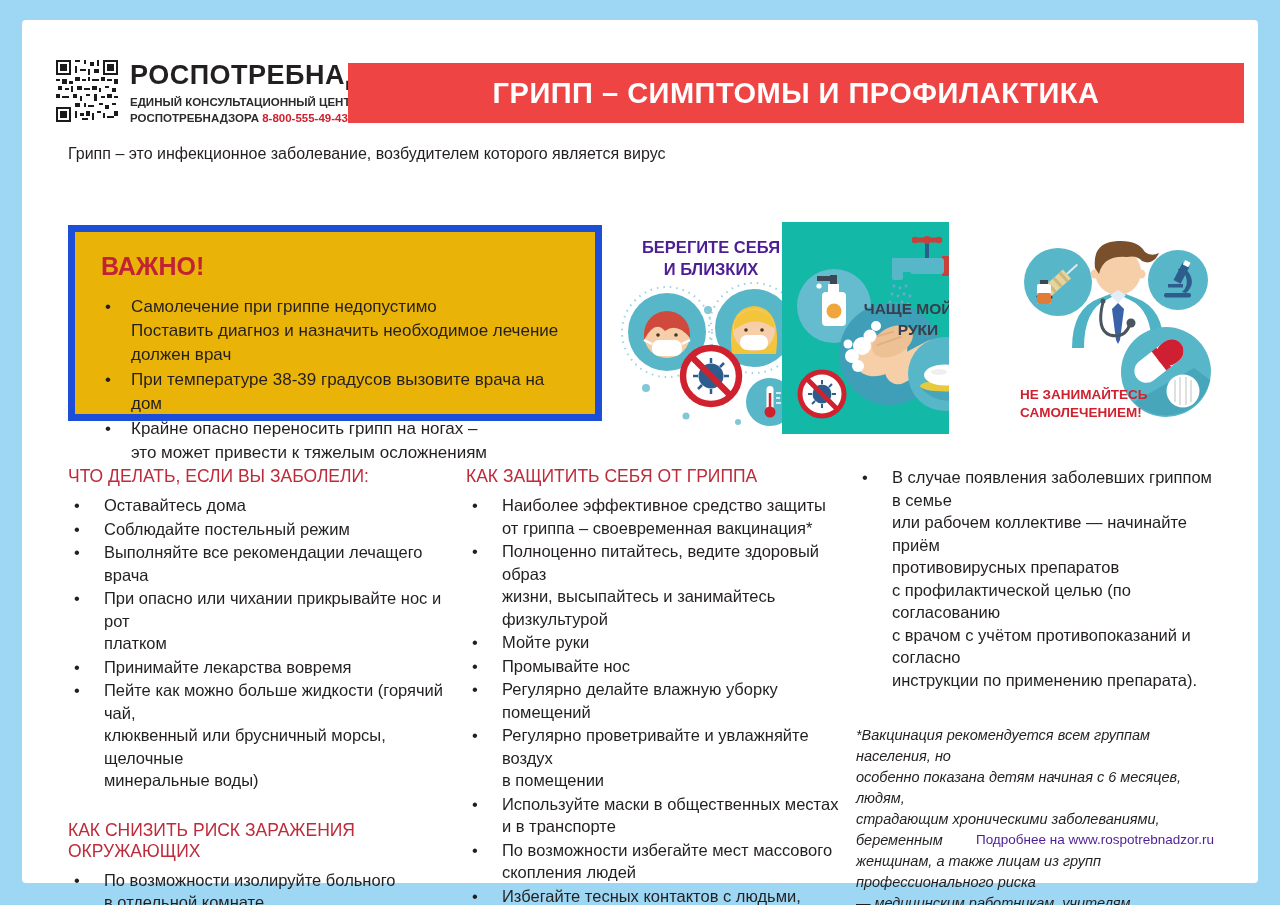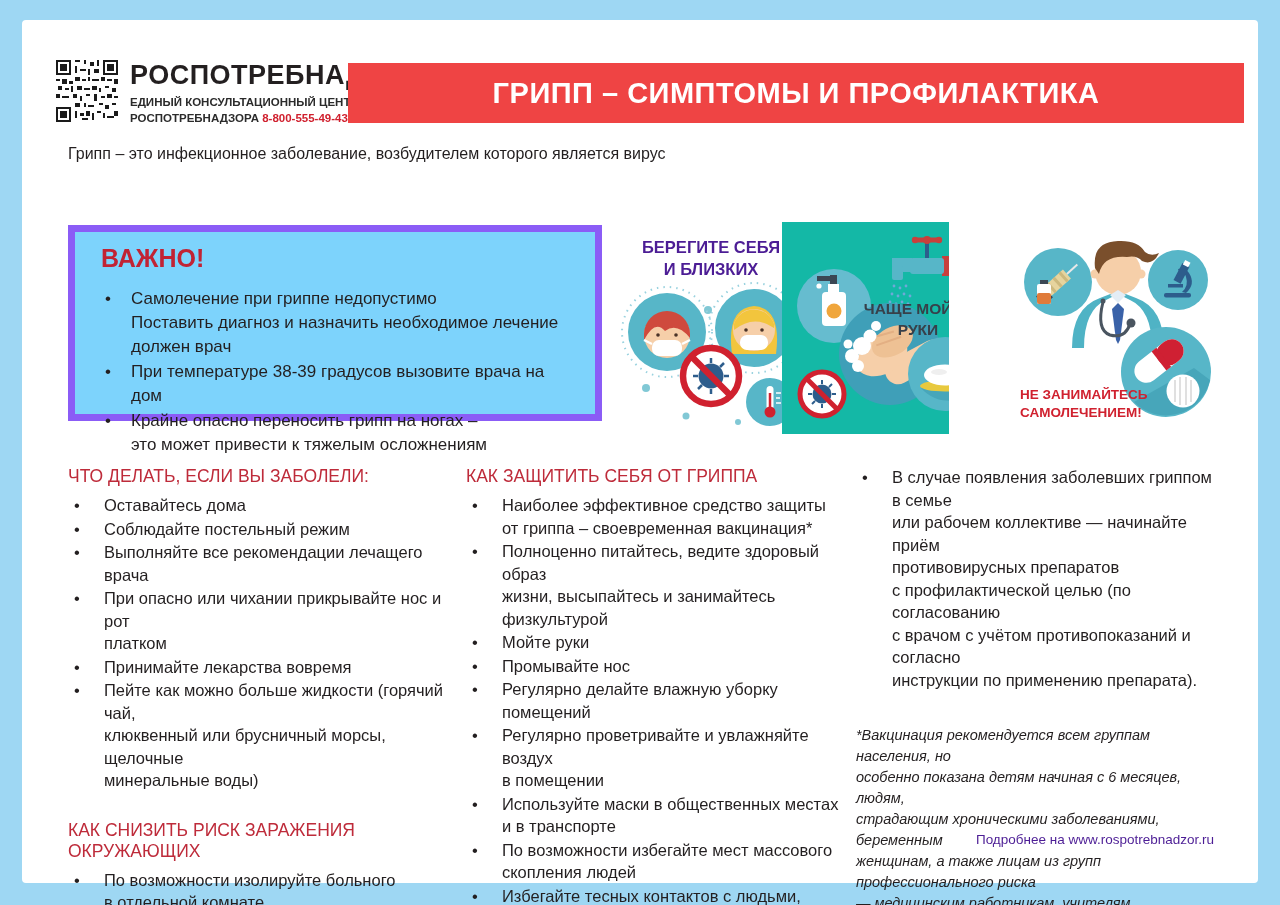--- a/index.html
+++ b/index.html
@@ -25,21 +25,21 @@
     position:absolute; left:326px; top:43px; right:14px; height:60px;
     background:#ef4444; display:flex; align-items:center; justify-content:center;
   }
   .banner h1 { color:#ffffff; font-size:29px; font-weight:bold; letter-spacing:.5px; }
   
   .intro { position:absolute; left:46px; top:122px; right:30px; font-size:16px; line-height:24px; }
   .intro b { font-weight:bold; }
   
   .important {
     position:absolute; left:46px; top:205px; width:534px; height:196px;
-    border:7px solid #8b5cf6; background:#7dd3fc; padding:12px 18px 10px 26px;
+    border:7px solid #1d4ed8; background:#eab308; padding:20px 18px 10px 26px;
   }
   .important h2 { color:#c12334; font-size:25px; font-weight:bold; margin-bottom:14px; }
   ul.blist { list-style:none; }
   ul.blist li { display:flex; font-size:17px; line-height:24px; margin-bottom:1px; }
   ul.blist .dot { width:30px; flex:0 0 30px; text-align:left; padding-left:4px; }
   ul.blist .li-text { white-space:pre-line; flex:1; }
   
   .panel { position:absolute; top:202px; height:212px; overflow:hidden; }
   .panel1 { left:598px; width:182px; }
   .panel2 { left:760px; width:167px; background:#14b8a6; }

